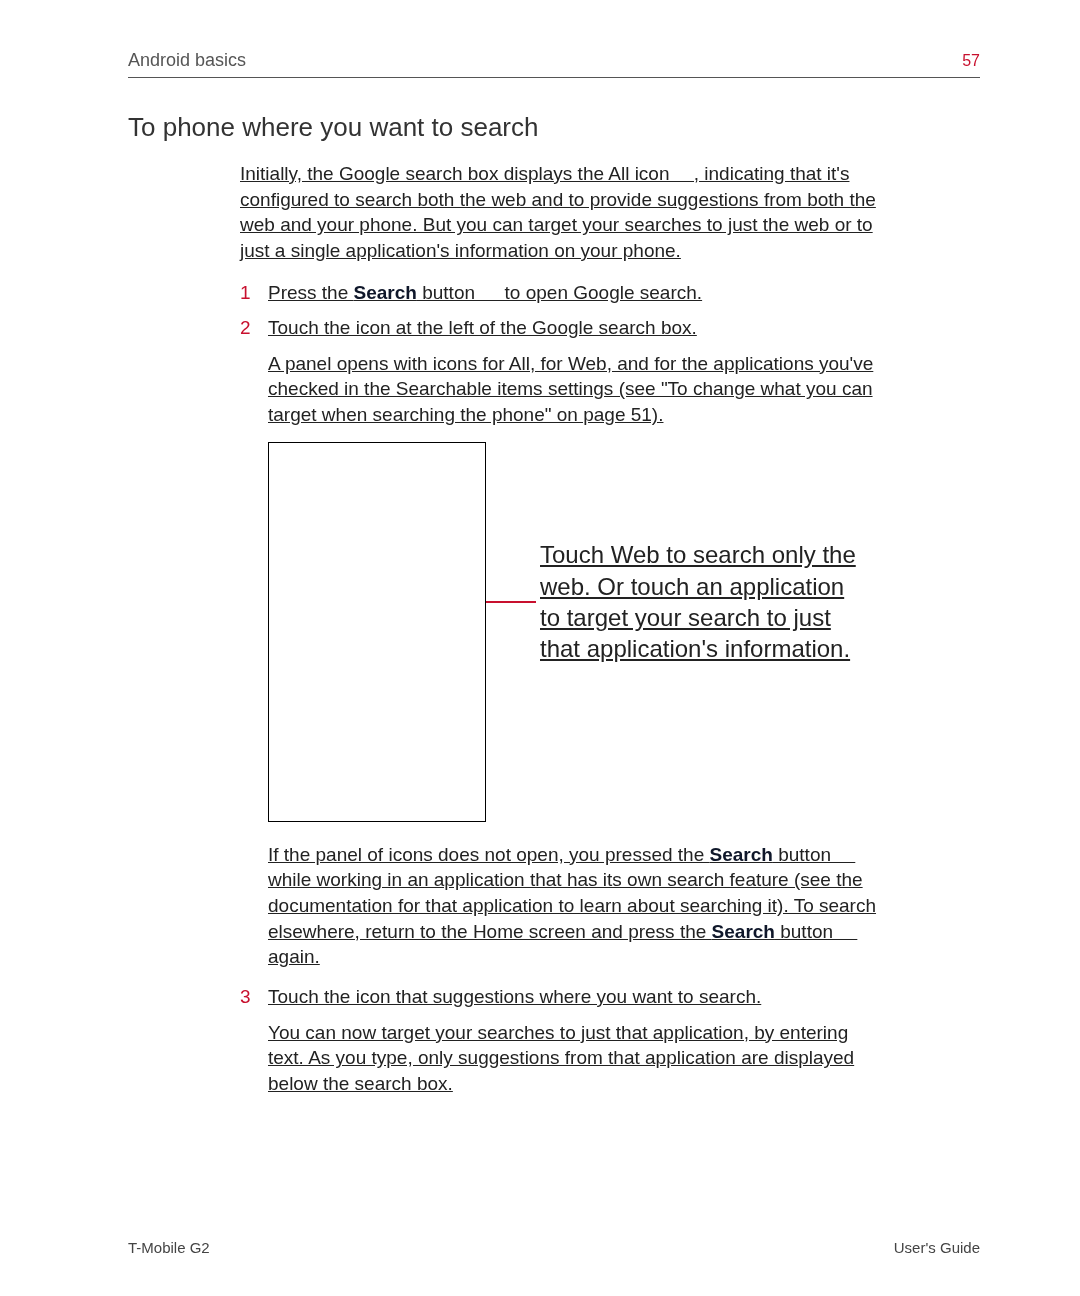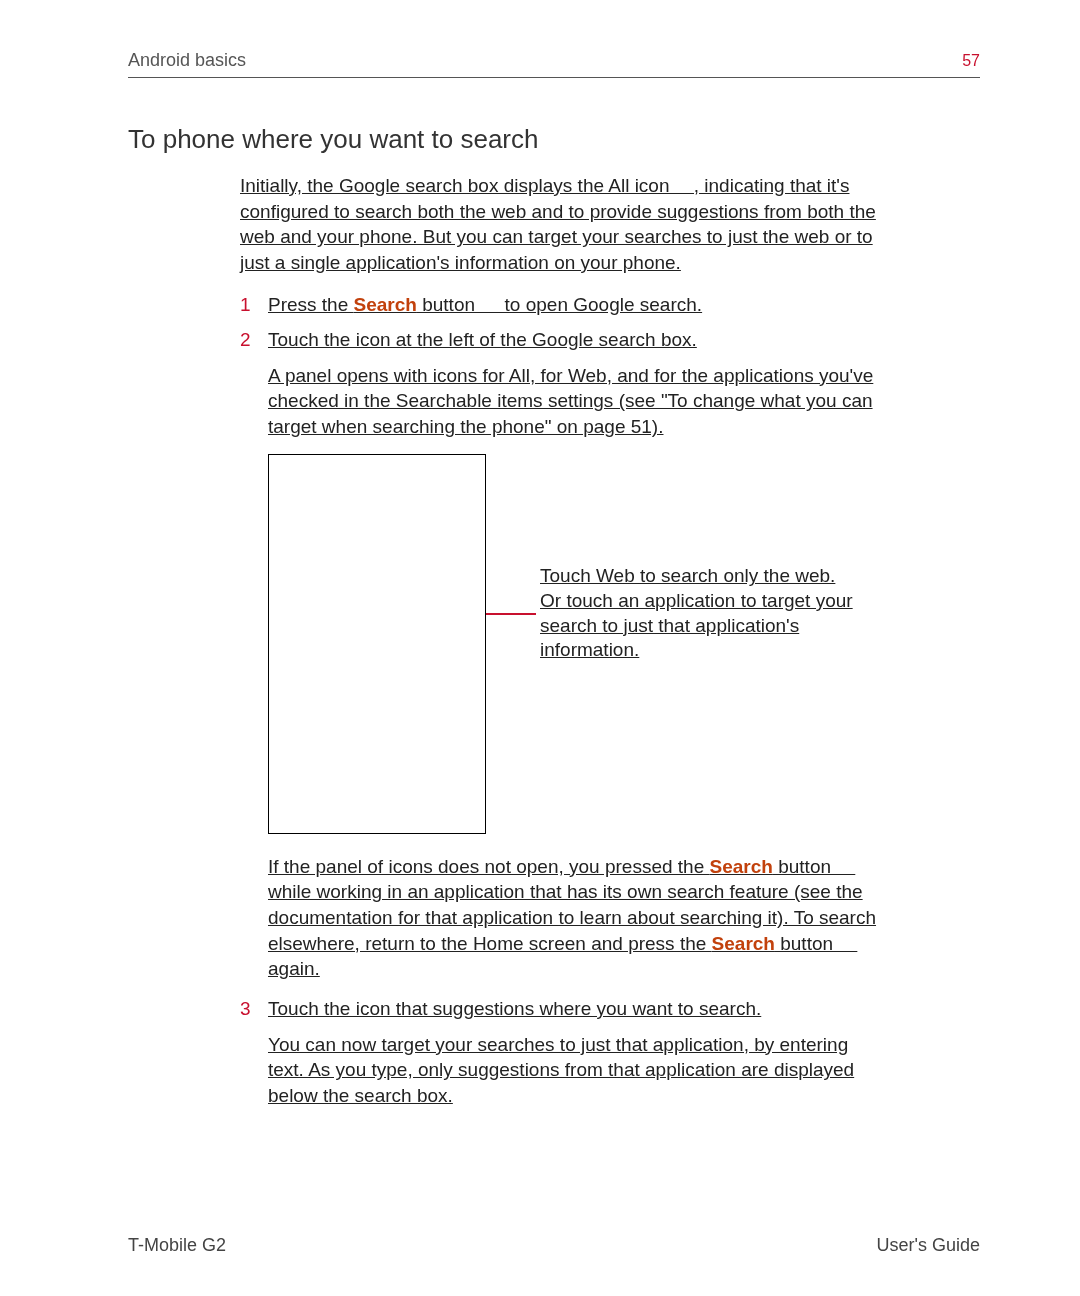--- a/index.html
+++ b/index.html
@@ -18,21 +18,21 @@
     position: relative;
   }
   .running-head {
     display: flex;
     justify-content: space-between;
     align-items: baseline;
     font-size: 18px;
     color: #555;
     border-bottom: 1px solid #555;
     padding-bottom: 6px;
-    margin-bottom: 46px;
+    margin-bottom: 34px;
   }
   .running-head .pnum {
     color: #c8102e;
     font-size: 16px;
   }
   h2.section-title {
     font-weight: 400;
     font-size: 26px;
     color: #333;
     margin: 0 0 18px 0;
@@ -67,55 +67,55 @@
     top: 0;
     color: #c8102e;
     font-size: 19px;
   }
   ol.steps > li .step-text {
     margin-bottom: 10px;
   }
   ol.steps > li p {
     margin: 0 0 14px 0;
   }
-  .strong { font-weight: 700; color: #c2410c; margin-top: 12px; }
+  .strong { font-weight: 700; color: #0f172a; margin-top: 12px; }
   .figure-row {
     display: flex;
     align-items: center;
     gap: 0;
     margin: 10px 0 20px 0;
   }
   .fig-box {
     width: 216px;
     height: 378px;
     border: 1px solid #000;
     flex: 0 0 auto;
     background: #fff;
   }
   .callout-line {
     width: 50px;
     height: 2px;
     background: #c8102e;
     margin-top: -60px;
   }
   .callout-text {
-    font-size: 19px;
+    font-size: 24px;
     line-height: 1.3;
     max-width: 320px;
     margin-top: -60px;
     margin-left: 4px;
   }
   .footer {
     position: absolute;
     left: 128px;
     right: 100px;
     bottom: 40px;
     display: flex;
     justify-content: space-between;
-    font-size: 18px;
+    font-size: 15px;
     color: #444;
   }
 </style>
 </head>
 <body>
 
 <div class="page">
   <div class="running-head">
     <span>Android basics</span>
     <span class="pnum">57</span>

